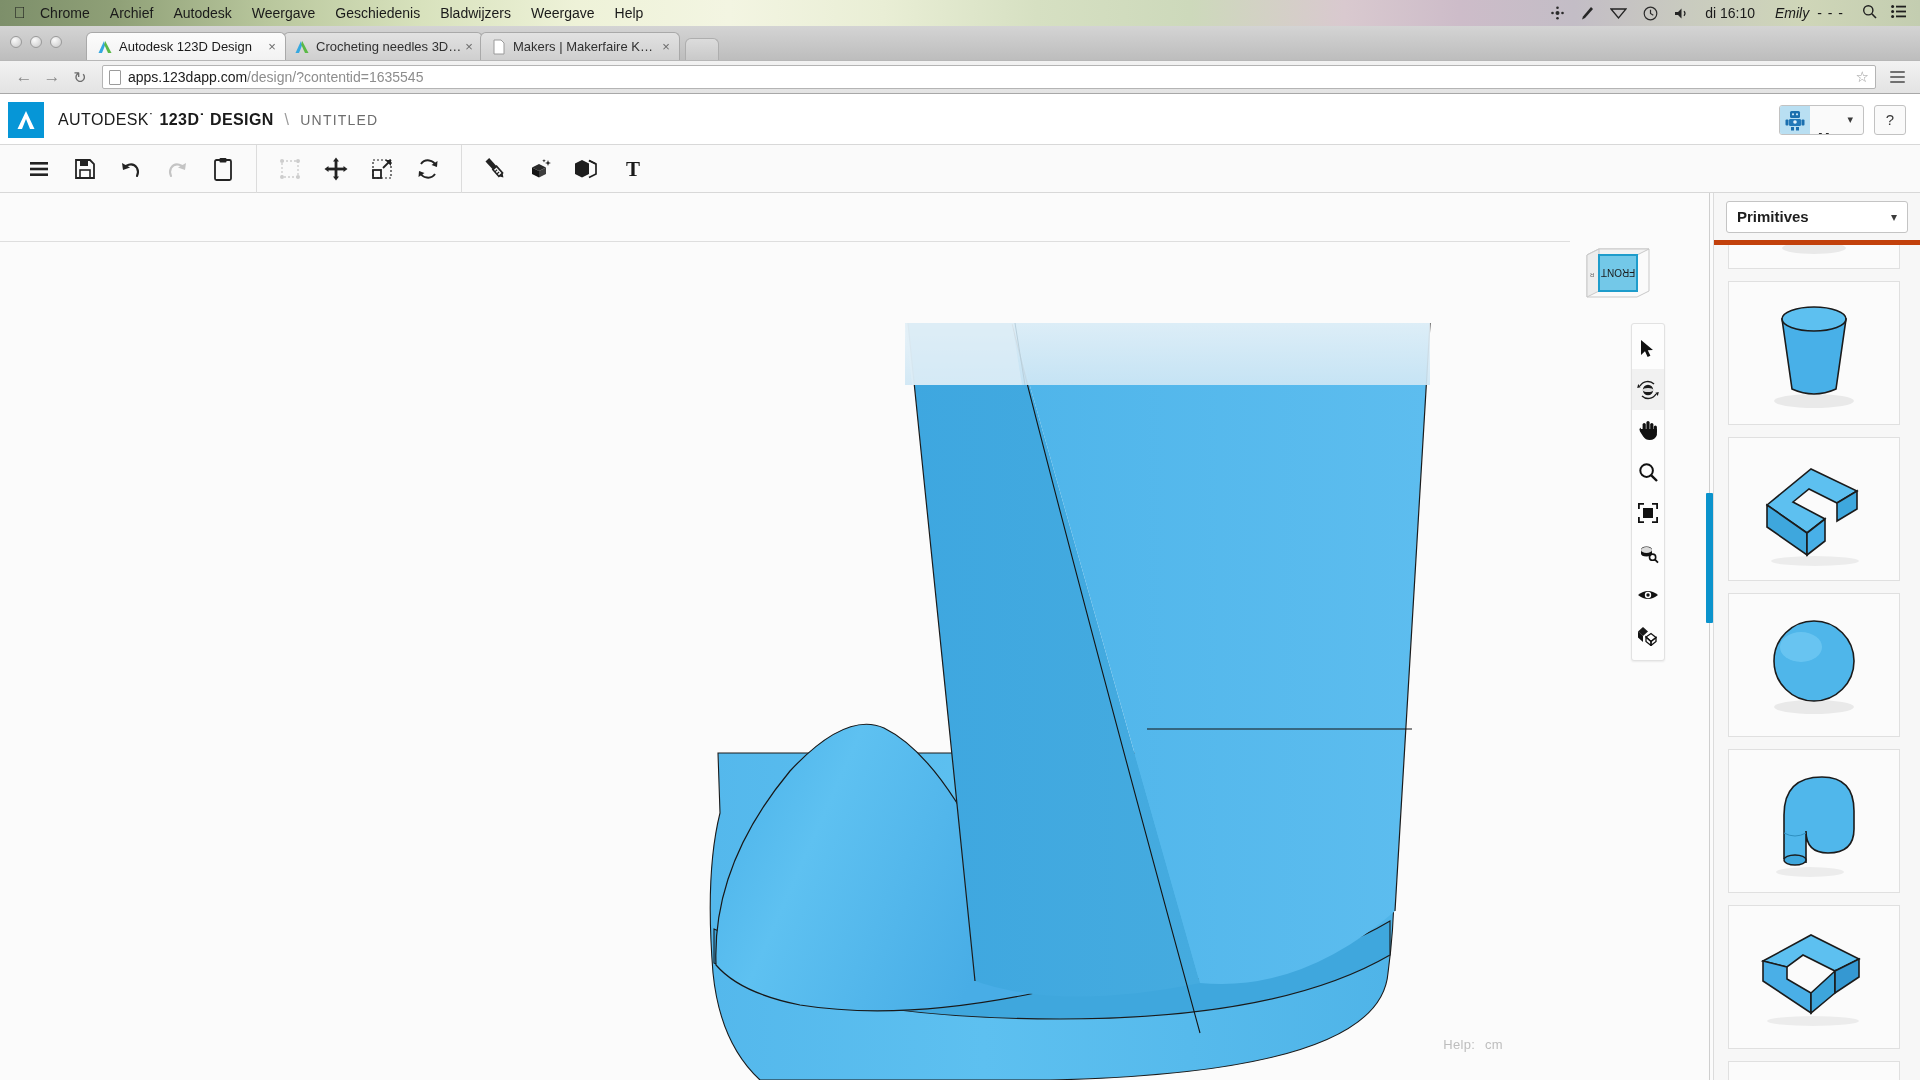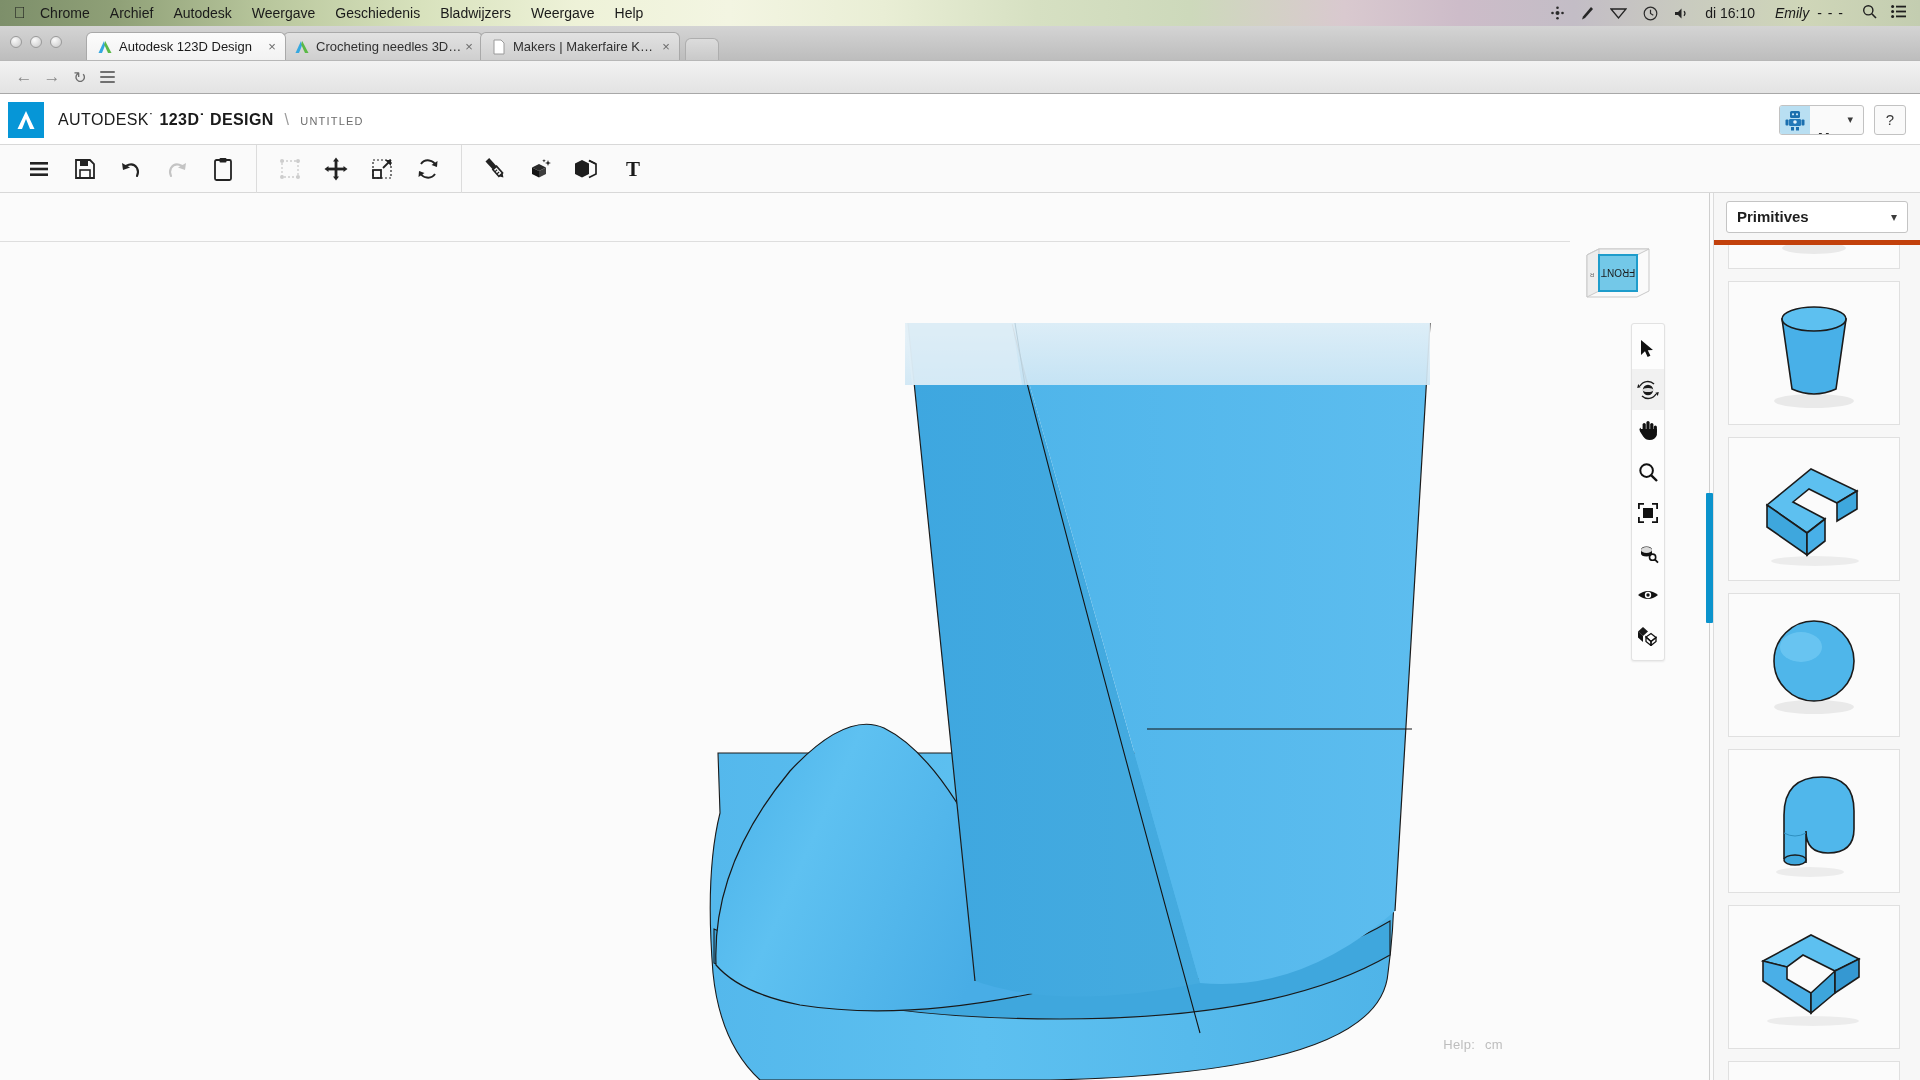--- a/index.html
+++ b/index.html
@@ -98,21 +98,21 @@
   #apphead {
     position: absolute; top: 0; left: 0; width: 1920px; height: 50px;
     background: #fff; border-bottom: 1px solid #d8d8d8;
     display: flex; align-items: center;
   }
   .brandsq { width: 36px; height: 36px; margin-left: 8px; background: #0696d7;
              display: flex; align-items: center; justify-content: center; flex: 0 0 36px; }
   .brandtxt { margin-left: 14px; font-size: 16px; letter-spacing: .4px; color: #1a1a1a; white-space: nowrap; }
   .brandtxt .b { font-weight: bold; }
   .brandtxt .slash { color: #9b9b9b; margin: 0 6px; }
-  .brandtxt .doc { font-size: 11px; letter-spacing: 1.2px; color: #6d6d6d; }
+  .brandtxt .doc { font-size: 14px; letter-spacing: 1.2px; color: #6d6d6d; }
   .headspacer { flex: 1 1 auto; }
   .mebtn { height: 30px; display: flex; align-items: center;
            border: 1px solid #c2c2c2; border-radius: 3px; background: #fafafa;
            margin-right: 10px; overflow: hidden; }
   .mebtn .avatar { width: 30px; height: 28px; background: #b9dff2;
                    display: flex; align-items: center; justify-content: center; }
   .mebtn .melabel { padding: 0 10px 0 8px; font-size: 14px; font-weight: bold; color: #2a2a2a; margin-top: 36px; }
   .mebtn .chev { padding-right: 10px; font-size: 11px; color: #3a3a3a; }
   .helpbtn { width: 32px; height: 30px; margin-right: 14px;
              border: 1px solid #c2c2c2; border-radius: 3px; background: #fafafa;
@@ -291,20 +291,26 @@
         <span class="tclose">×</span>
       </div>
       <div class="tabnew"></div>
     </div>
   </div>
 
   <div id="navbar">
     <span class="navbtn">←</span>
     <span class="navbtn">→</span>
     <span class="navbtn reload">↻</span>
+    <div id="omnibox">
+      <span class="pageicon"></span>
+      <span class="urlhost">apps.123dapp.com</span>
+      <span class="urlpath">/design/?contentid=1635545</span>
+      <span class="star">☆</span>
+    </div>
     <span class="chromemenu">
         <i></i>
         <i></i>
         <i></i>
       </span>
   </div>
 </div>
 
 <div id="app">
 

